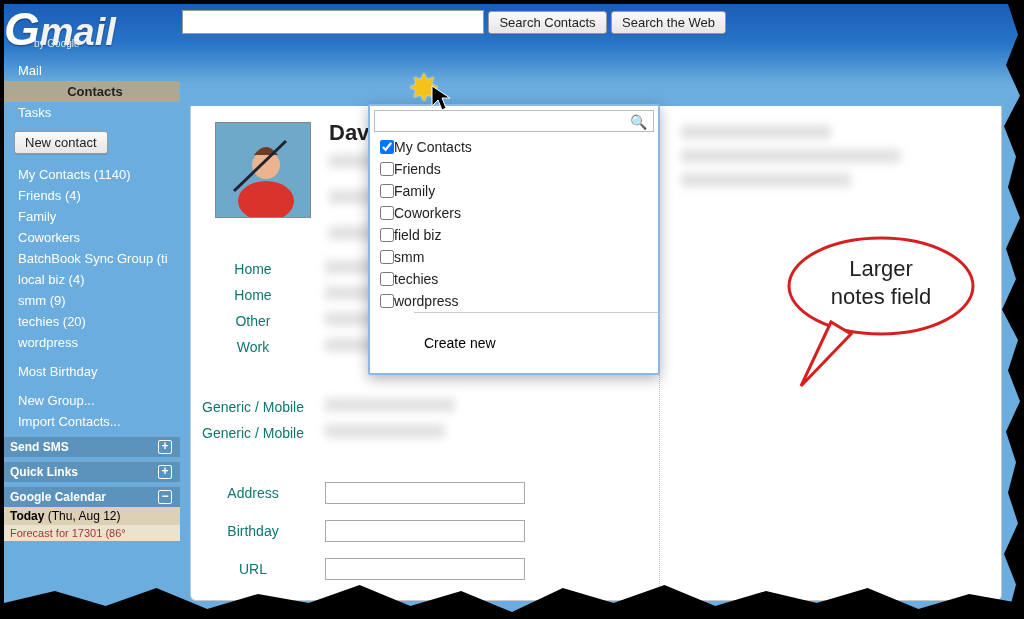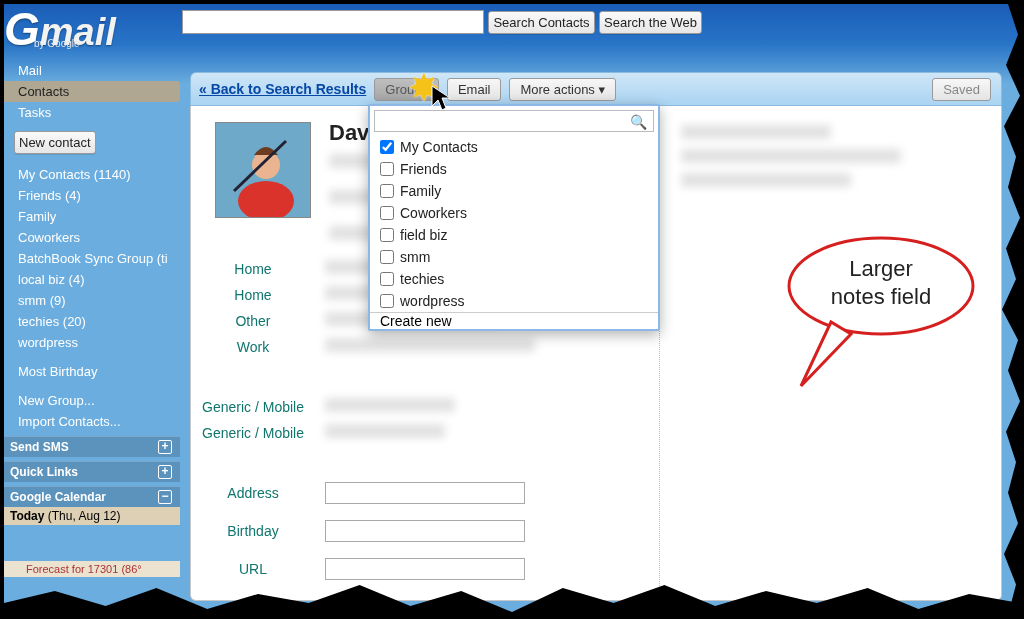--- a/index.html
+++ b/index.html
@@ -8,30 +8,30 @@
   .torn { position:absolute; pointer-events:none; }
   .torn.bottom { bottom:0; left:0; right:0; height:30px; background:#000; clip-path: polygon(0 60%, 5% 20%, 10% 70%, 15% 10%, 20% 80%, 25% 30%, 30% 60%, 35% 0, 40% 70%, 45% 20%, 50% 90%, 55% 10%, 60% 60%, 65% 0, 70% 70%, 75% 20%, 80% 60%, 85% 10%, 90% 80%, 95% 30%, 100% 60%, 100% 100%, 0 100%);}
   .torn.right { top:0; bottom:0; right:0; width:20px; background:#000; clip-path: polygon(40% 0, 90% 5%, 30% 10%, 100% 15%, 20% 20%, 80% 25%, 40% 30%, 100% 35%, 30% 40%, 80% 45%, 10% 50%, 90% 55%, 40% 60%, 100% 65%, 30% 70%, 80% 75%, 40% 80%, 90% 85%, 20% 90%, 80% 95%, 40% 100%, 100% 100%, 100% 0);}
   .header { position:absolute; top:0; left:0; right:0; height:48px; }
   .logo { position:absolute; top:-2px; left:0; font: italic 900 38px Georgia,serif; color:#fff; text-shadow:0 1px 2px rgba(0,0,0,.4);}
   .logo .g { color:#fff; font-size:46px; }
   .logo .m { color:#f2f2f2; }
   .bygoogle { position:absolute; top:34px; left:30px; font-size:10px; color:#e8e8e8;}
   .topsearch { position:absolute; top:6px; left:178px; }
   .topsearch input[type=text] { width:302px; height:24px; border:1px solid #9a9a9a; padding:2px 4px; font-size:13px;}
-  .btn { display:inline-block; background:linear-gradient(#fafafa,#e6e6e6); border:1px solid #9a9a9a; border-radius:3px; padding:3px 4px; font-size:13px; color:#222; cursor:pointer; box-shadow: 0 1px 0 rgba(0,0,0,.1);}
+  .btn { display:inline-block; background:linear-gradient(#fafafa,#e6e6e6); border:1px solid #9a9a9a; border-radius:3px; padding:3px 10px; font-size:13px; color:#222; cursor:pointer; box-shadow: 0 1px 0 rgba(0,0,0,.1);}
   .sidebar { position:absolute; top:56px; left:0; width:176px; color:#fff; font-size:13px; }
   .sidebar .navitem { padding:3px 8px 3px 14px; cursor:pointer; white-space:nowrap; overflow:hidden;}
-  .sidebar .navitem.selected { background:#b0a793; color:#222; font-weight:normal; border-radius:0 3px 3px 0;}
+  .sidebar .navitem.selected { background:#b0a793; color:#222; font-weight:bold; border-radius:0 3px 3px 0;text-align:center;}
   .sidebar .spacer { height:8px; }
   .sidebar .newcontact { margin:8px 0 10px 10px;}
   .sidebar .section { position:relative; background:rgba(0,0,0,.15); border-top:1px solid rgba(255,255,255,.2); padding:3px 8px 3px 6px; font-size:12px; font-weight:bold; margin-top:4px;}
   .sidebar .section .plusminus { position:absolute; right:8px; top:3px; width:14px;height:14px; border:1px solid #fff; border-radius:2px; text-align:center; line-height:11px; font-size:12px;}
   .sidebar .todayline { background:#ddd0b5; color:#000; padding:2px 6px; font-size:12px;}
-  .sidebar .forecast { color:#a33; padding:2px 22px; font-size:11px; background:#ebe3cf;margin-top:36px;}
+  .sidebar .forecast { color:#a33; padding:2px 6px; font-size:11px; background:#ebe3cf;}
   .main { position:absolute; top:68px; left:186px; right:18px; bottom:14px; }
   .toolbar { position:relative; height:34px; background:linear-gradient(#cfe6f7,#a9d4f2); border:1px solid #8abbe0; border-radius:6px 6px 0 0; padding-left:8px; display:flex; align-items:center; gap:8px;}
   .backlink { color:#0747a6; font-weight:bold; text-decoration:underline; font-size:14px; cursor:pointer;}
   .tbtn { background:linear-gradient(#f7f7f7,#e4e4e4); border:1px solid #9a9a9a; border-radius:3px; padding:3px 10px; font-size:13px; color:#333; cursor:pointer;}
   .tbtn.active { background:linear-gradient(#bfbfbf,#a6a6a6); color:#555;}
   .saved { position:absolute; right:10px; top:5px; }
   .card { position:absolute; top:34px; left:0; right:0; bottom:0; background:#fff; border:1px solid #c8c8c8; border-top:none; border-radius:0 0 6px 6px; overflow:hidden;}
   .avatar { position:absolute; top:16px; left:24px; width:96px; height:96px; border:1px solid #888; background:#6fa9c9;}
   .avatar .figure { position:absolute; left:10px; bottom:0; width:76px; height:86px;}
   .contactName { position:absolute; top:14px; left:138px; font-size:22px; font-weight:bold; color:#222;}
@@ -39,23 +39,23 @@
   .fields { position:absolute; top:150px; left:0; width:468px;}
   .row { display:flex; align-items:center; height:26px; }
   .row .lab { width:134px; text-align:center; padding-right:10px; color:#0f766e; font-size:14px;}
   .row .val { flex:1; min-height:18px;}
   .blur { filter: blur(4px); color:#666; background:#e1e1e1; border-radius:3px; display:inline-block; height:14px;}
   .inp { width:200px; height:22px; border:1px solid #a9a9a9;}
   .dropdown { position:absolute; top:32px; left:178px; width:292px; background:#fff; border:2px solid #8cb8e8; border-radius:2px; box-shadow:0 4px 14px rgba(0,0,0,.3); z-index:30;}
   .dropdown .search { position:relative; padding:4px;}
   .dropdown .search input { width:100%; height:22px; border:1px solid #bbb; padding:2px 22px 2px 4px;}
   .dropdown .search .mag { position:absolute; right:10px; top:8px; color:#999; font-size:14px;}
-  .dropdown .opt { display:flex; align-items:center; gap:6px; padding:3px 10px; font-size:14px; color:#222;}
+  .dropdown .opt { display:flex; align-items:center; gap:0; padding:3px 10px; font-size:14px; color:#222;}
   .dropdown .opt input { width:14px;height:14px;}
-  .dropdown .create { border-top:1px solid #ccc; padding:0 10px; font-size:14px;}
+  .dropdown .create { border-top:1px solid #ccc; padding:22px 10px; font-size:14px;margin-left:44px;}
   .cursor { position:absolute; z-index:40; }
   .burst { position:absolute; z-index:35; color:#f5c21a; font-size:38px; text-shadow:0 0 2px #fff;}
   .callout { position:absolute; z-index:20; }
   .rightblur { position:absolute; top:16px; left:490px; right:30px;}
   .rightblur .blur { margin:3px 0;}
 </style>
 </head>
 <body>
 
 <div class="app">
@@ -100,27 +100,20 @@
     <div class="section">
       <span>Google Calendar</span><span class="plusminus">−</span>
     </div>
     <div class="todayline">
       <b>Today</b> <span>(Thu, Aug 12)</span>
     </div>
     <div class="forecast">Forecast for 17301 (86°</div>
   </div>
 
   <div class="main">
-    <div class="toolbar">
-      <span class="backlink">« Back to Search Results</span>
-      <span class="tbtn active">Groups</span>
-      <span class="tbtn">Email</span>
-      <span class="tbtn">More actions ▾</span>
-      <span class="tbtn saved" style="color:#888">Saved</span>
-    </div>
 
     <div class="card">
       <div class="avatar">
         <svg class="figure" viewBox="0 0 76 86">
           <rect width="76" height="86" fill="#6fa9c9"></rect>
           <ellipse cx="40" cy="70" rx="28" ry="20" fill="#d9332b"></ellipse>
           <circle cx="40" cy="34" r="14" fill="#e9b48f"></circle>
           <path d="M28 24 q12 -16 24 0" fill="#6b3c20"></path>
           <line x1="8" y1="60" x2="60" y2="10" stroke="#223" stroke-width="3"></line>
         </svg>

